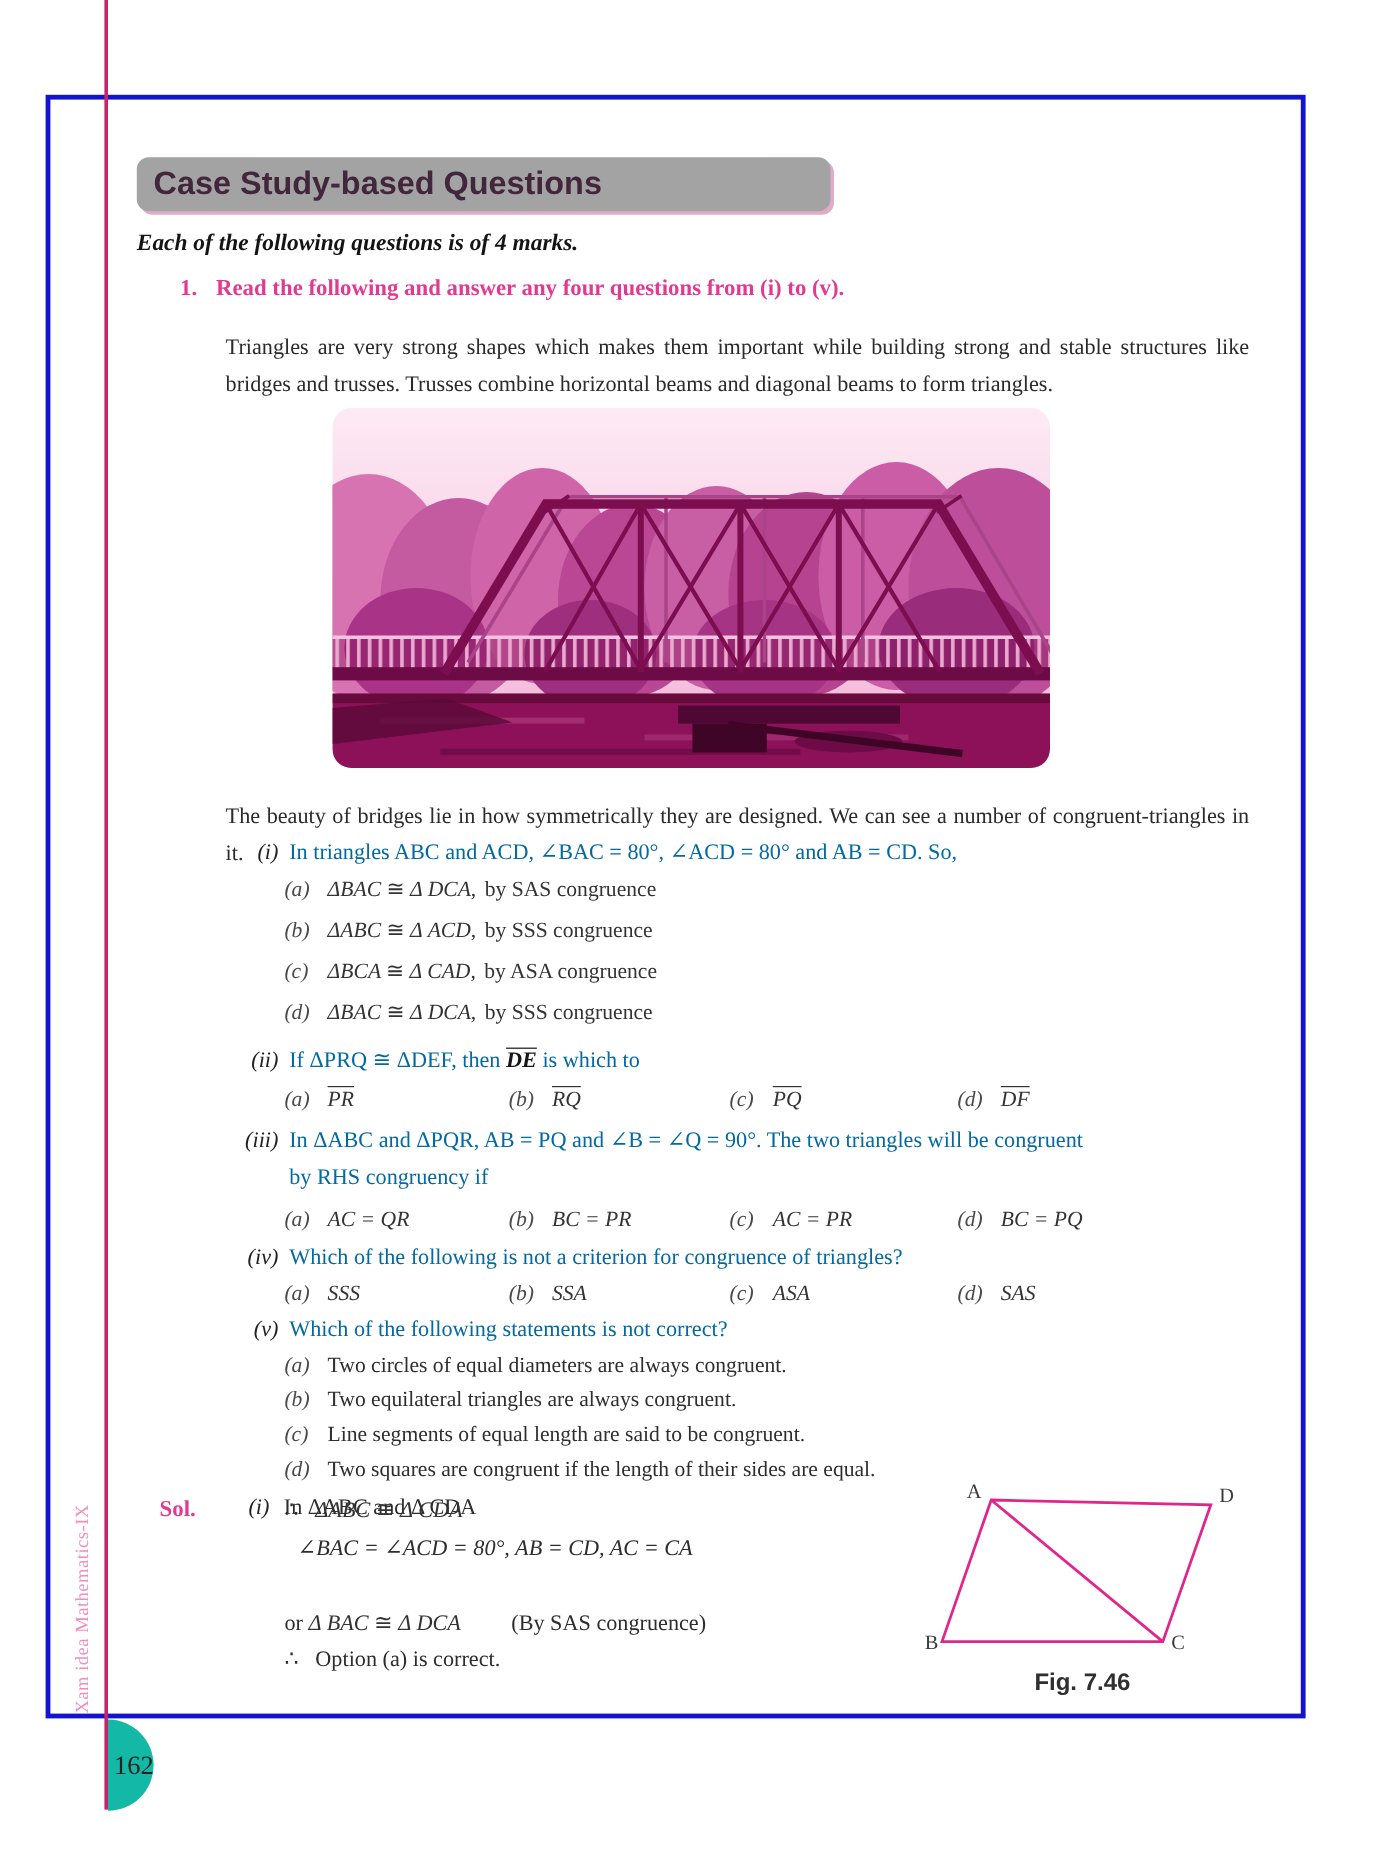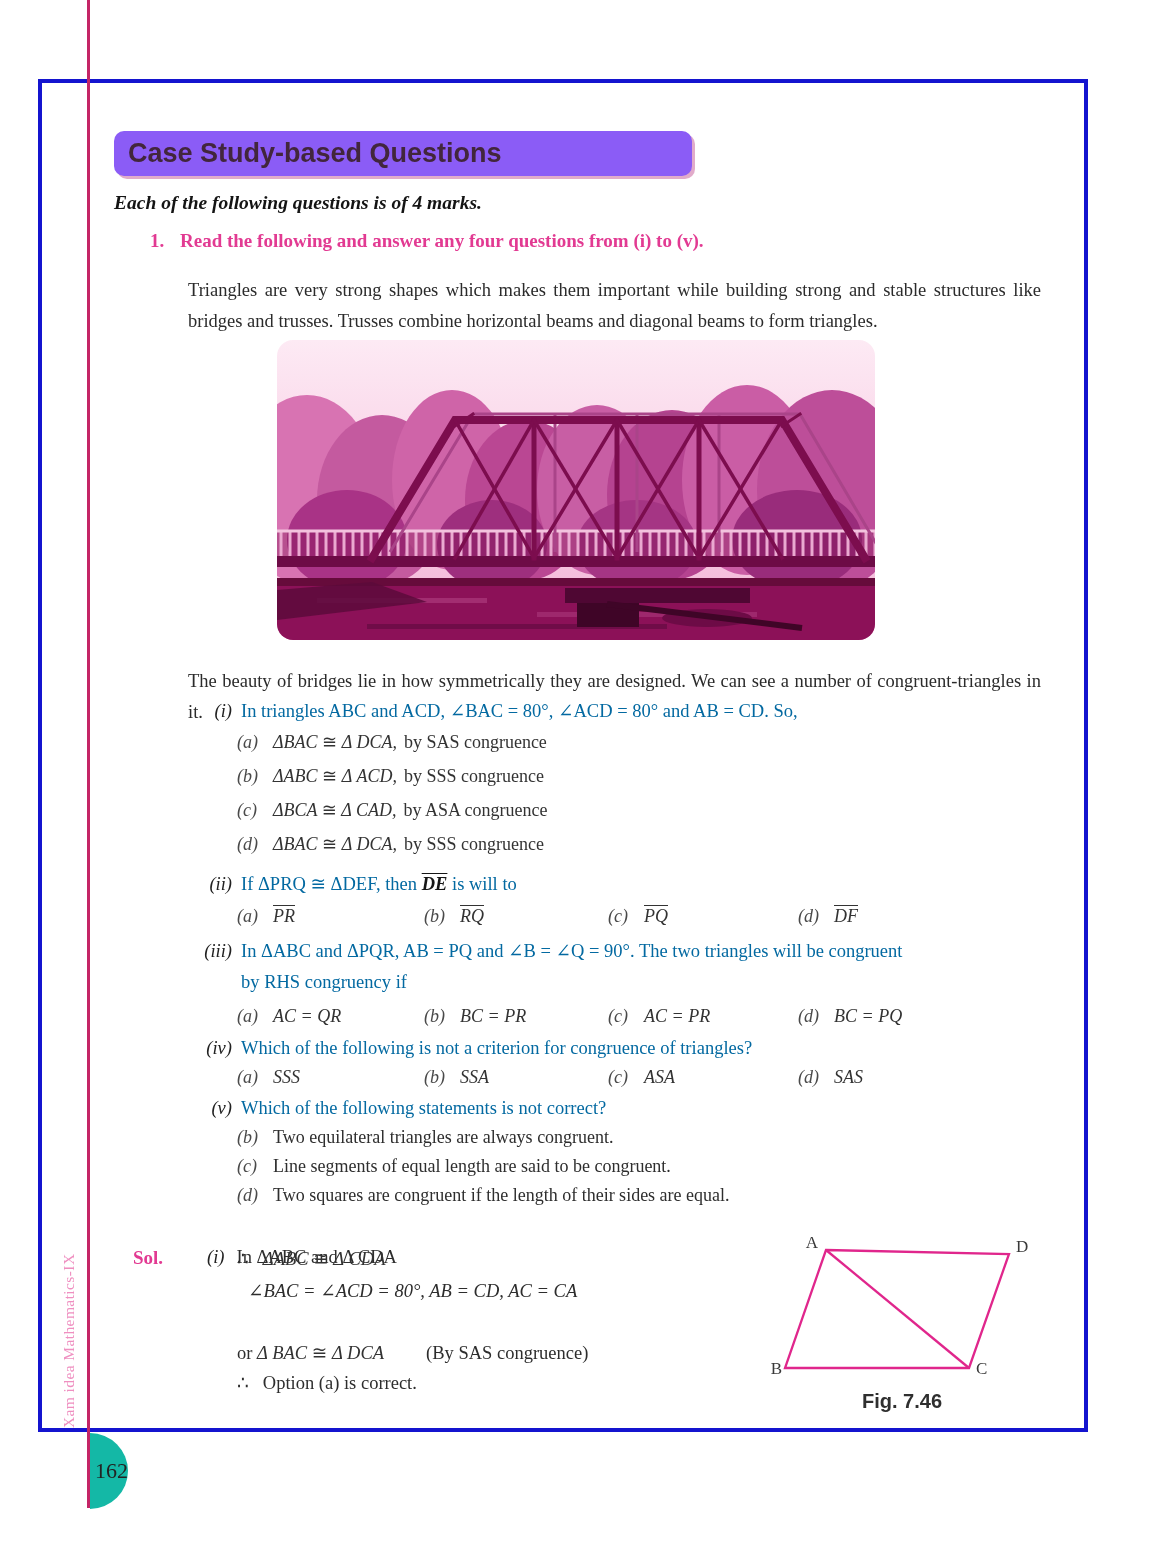--- a/index.html
+++ b/index.html
@@ -17,21 +17,21 @@
     font-size:15.5px;color:#ef8fc0;letter-spacing:.4px;white-space:nowrap;z-index:5;
   }
   .page-badge{
     left:90px;top:1433px;width:38px;height:76px;background:#14b8a6;
     border-radius:0 38px 38px 0;display:flex;align-items:center;z-index:4;
   }
   .page-badge span{font-size:22px;color:#222;padding-left:5px;}
 
   
   .title-box{
-    left:114px;top:131px;width:578px;height:45px;background:#8b5cf6;border-radius:10px;
+    left:114px;top:131px;width:578px;height:45px;background:#a3a3a3;border-radius:10px;
     box-shadow:3px 3px 0 rgba(201,102,158,.55);display:flex;align-items:center;
     padding-left:14px;box-sizing:border-box;
     font-family:"Liberation Sans","DejaVu Sans",sans-serif;font-weight:bold;font-size:27px;color:#42263c;
   }
   .marks-note{left:114px;top:192px;font-style:italic;font-weight:bold;font-size:19.5px;color:#141414;}
   .q-head{left:150px;top:230px;font-weight:bold;font-size:19px;color:#e23a92;}
   .q-head .q-num{display:inline-block;width:30px;}
 
   .para{left:188px;width:853px;text-align:justify;font-size:18.5px;line-height:31px;color:#2b2b2b;}
 
@@ -188,21 +188,21 @@
       <span class="olabel">(c)</span><span class="oexpr">ΔBCA ≅ Δ CAD,</span><span class="otail">by ASA congruence</span>
     </div>
     <div class="orow">
       <span class="olabel">(d)</span><span class="oexpr">ΔBAC ≅ Δ DCA,</span><span class="otail">by SSS congruence</span>
     </div>
   </div>
 
   <div class="abs part" style="left:188px;top:873px;">
     <span class="plabel">(ii)</span><span class="ptext">If ΔPRQ ≅ ΔDEF, then</span>
     <span class="bold-ovl">DE</span>
-    <span class="ptext">is will to</span>
+    <span class="ptext">is which to</span>
   </div>
   <div class="abs row4" style="left:237px;top:906px;">
     <span class="cell c0"><span class="olabel">(a)</span><span class="ovl">PR</span></span>
     <span class="cell c1"><span class="olabel">(b)</span><span class="ovl">RQ</span></span>
     <span class="cell c2"><span class="olabel">(c)</span><span class="ovl">PQ</span></span>
     <span class="cell c3"><span class="olabel">(d)</span><span class="ovl">DF</span></span>
   </div>
 
   <div class="abs part" style="left:188px;top:940px;">
     <span class="plabel">(iii)</span><span class="ptext">In ΔABC and ΔPQR, AB = PQ and ∠B = ∠Q = 90°. The two triangles will be congruent</span>
@@ -224,20 +224,23 @@
     <span class="cell c0"><span class="olabel">(a)</span><span class="math">SSS</span></span>
     <span class="cell c1"><span class="olabel">(b)</span><span class="math">SSA</span></span>
     <span class="cell c2"><span class="olabel">(c)</span><span class="math">ASA</span></span>
     <span class="cell c3"><span class="olabel">(d)</span><span class="math">SAS</span></span>
   </div>
 
   <div class="abs part" style="left:188px;top:1098px;">
     <span class="plabel">(v)</span><span class="ptext">Which of the following statements is not correct?</span>
   </div>
   <div class="abs opt-stack tight" style="left:237px;top:1127px;">
+    <div class="orow">
+      <span class="olabel">(a)</span><span class="otext">Two circles of equal diameters are always congruent.</span>
+    </div>
     <div class="orow">
       <span class="olabel">(b)</span><span class="otext">Two equilateral triangles are always congruent.</span>
     </div>
     <div class="orow">
       <span class="olabel">(c)</span><span class="otext">Line segments of equal length are said to be congruent.</span>
     </div>
     <div class="orow">
       <span class="olabel">(d)</span><span class="otext">Two squares are congruent if the length of their sides are equal.</span>
     </div>
   </div>

